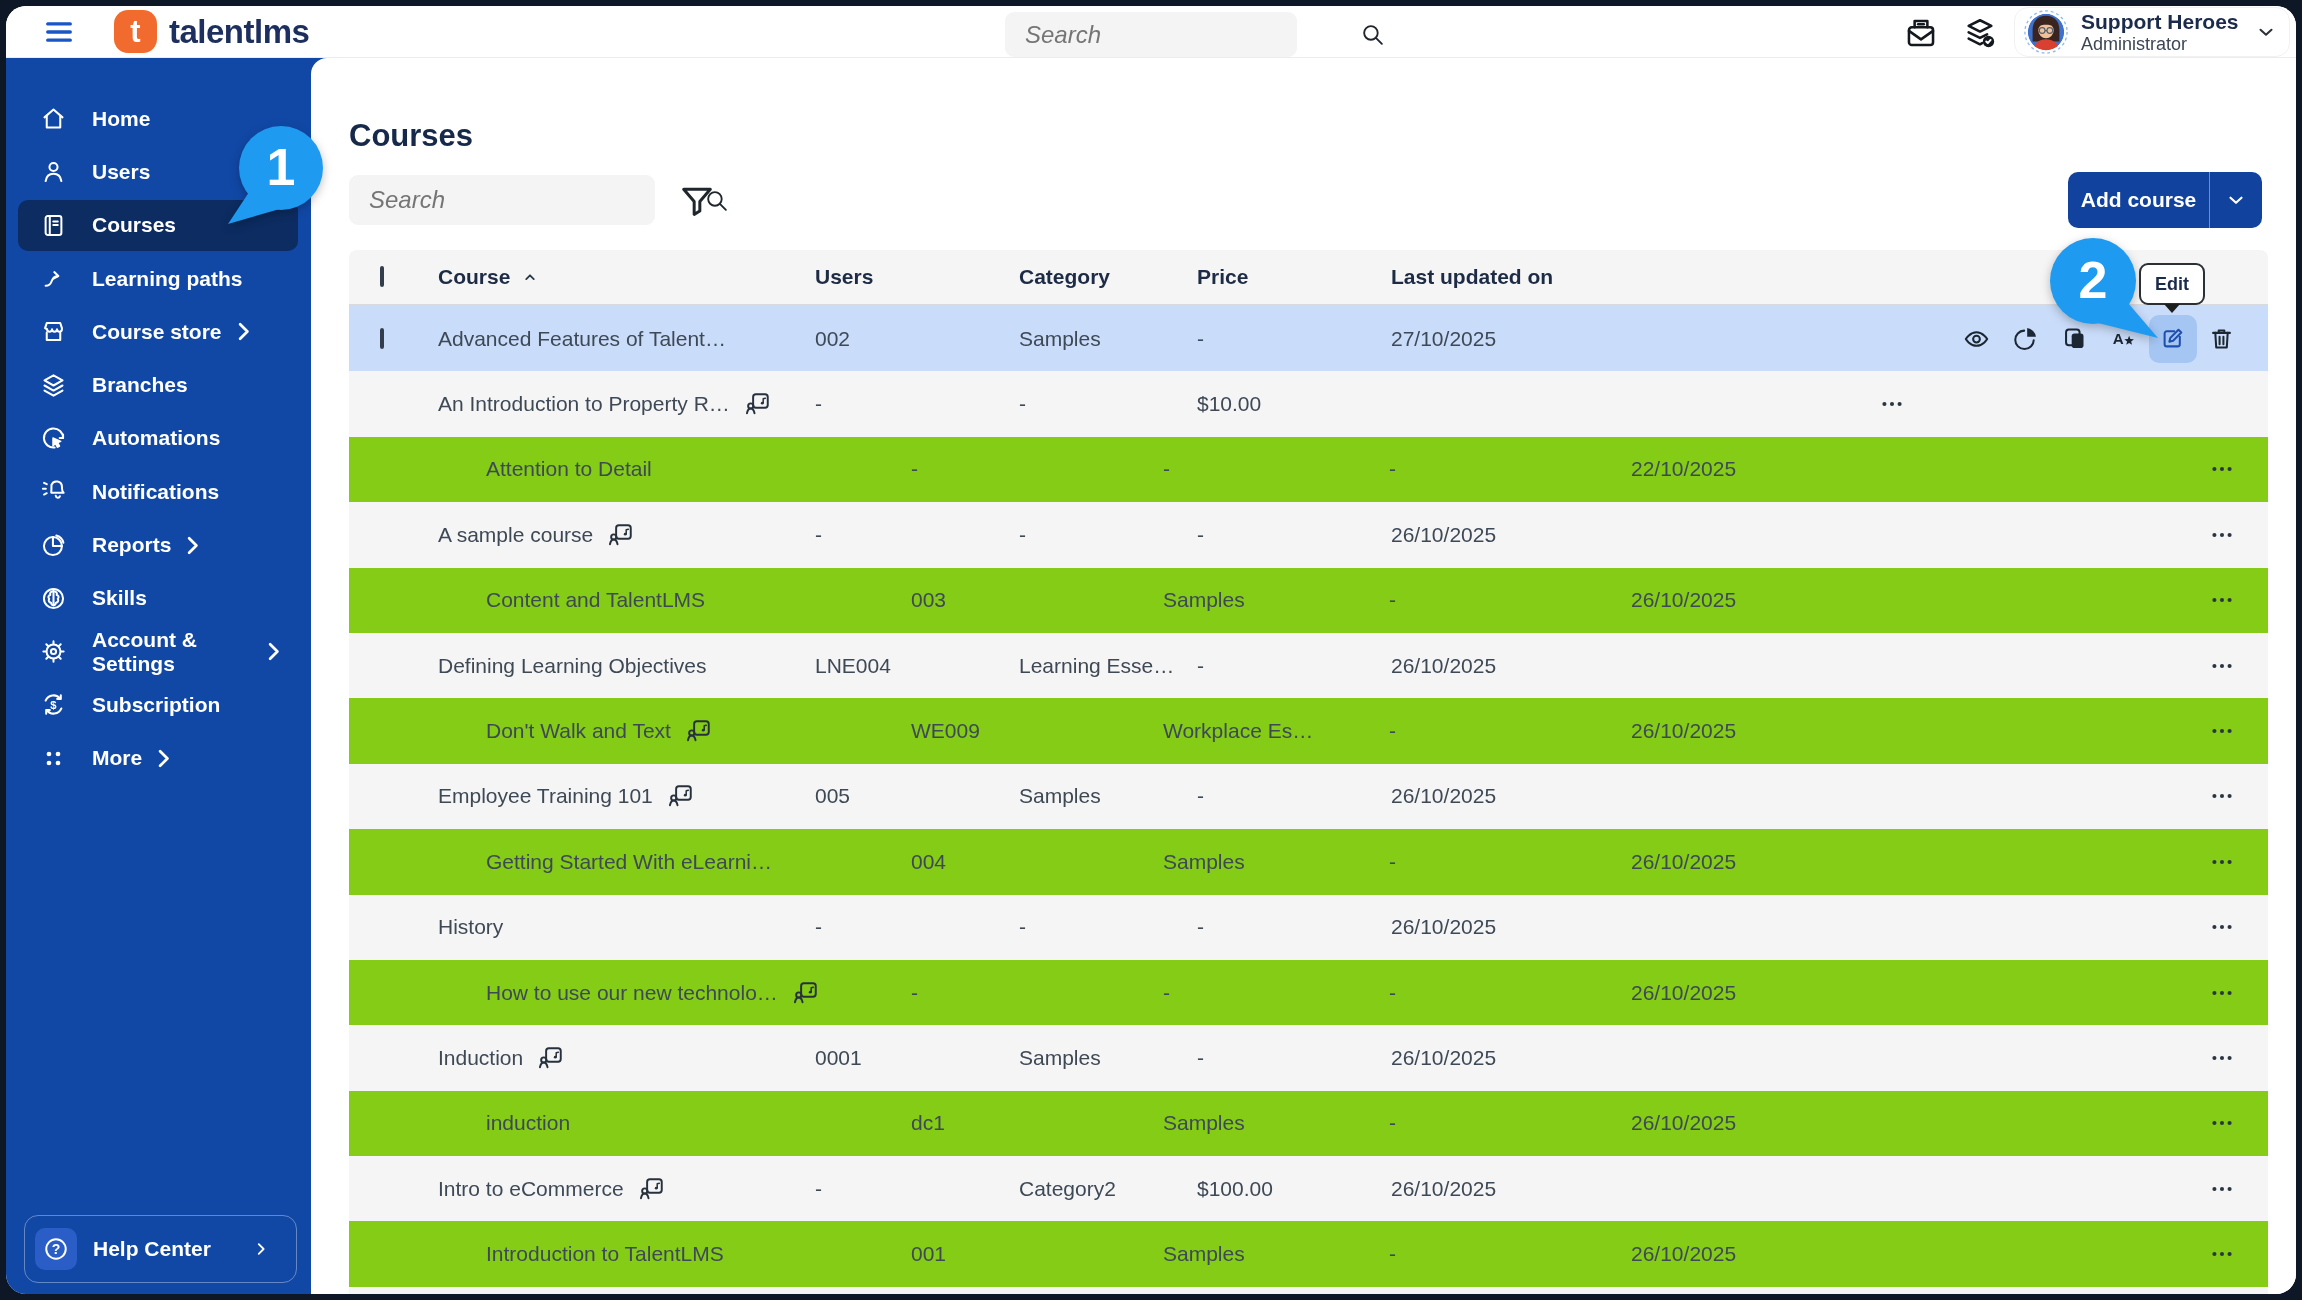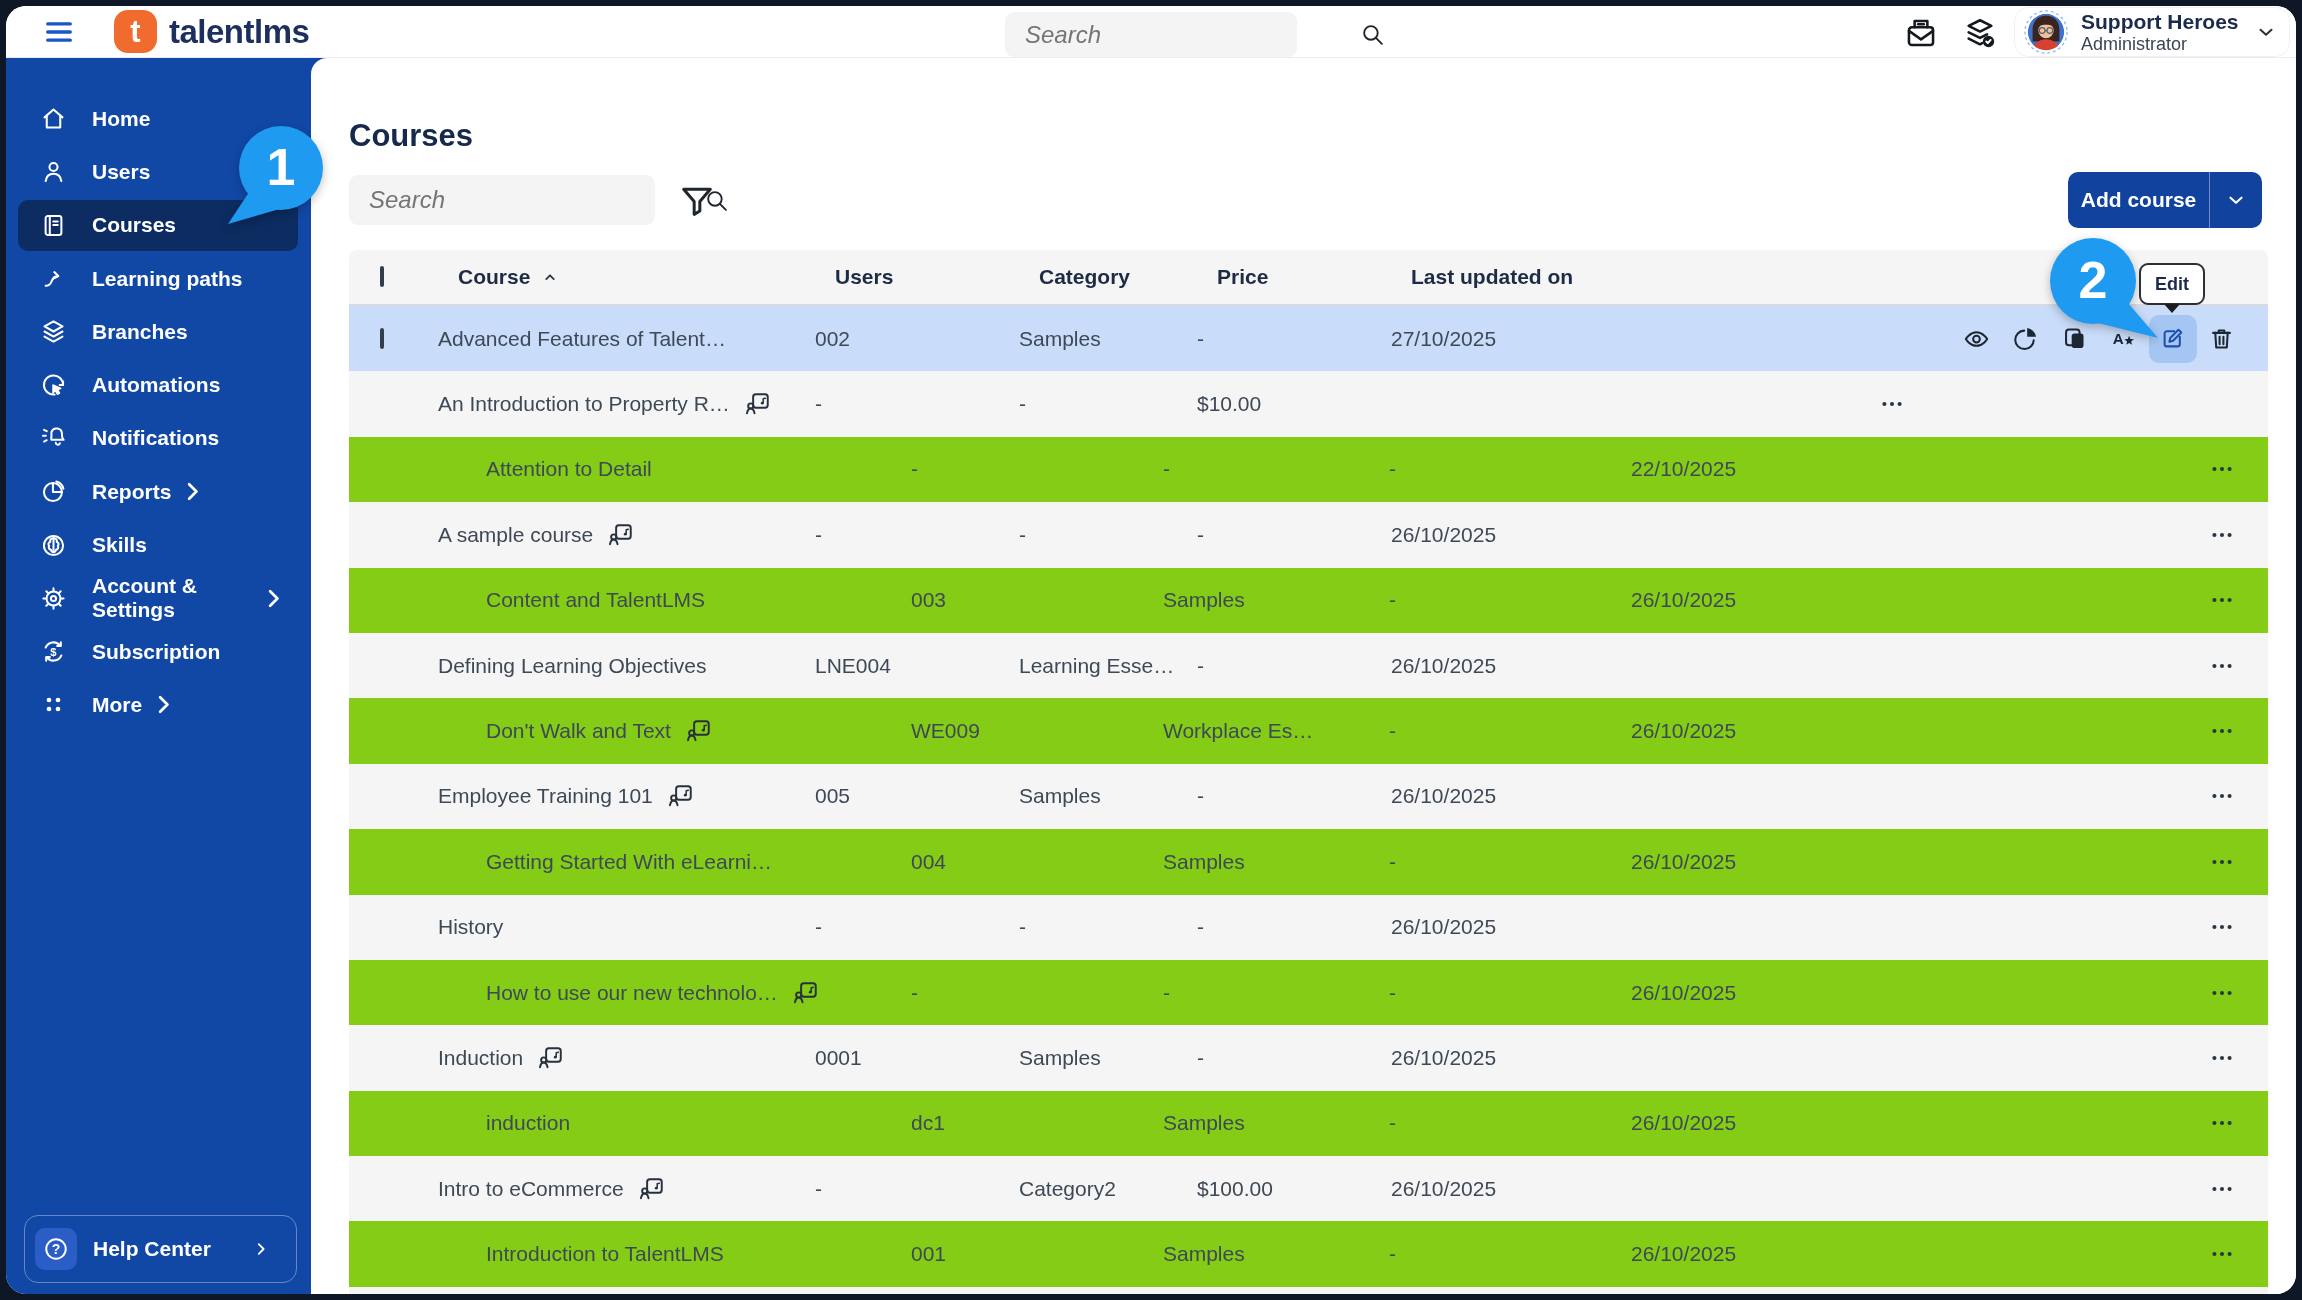--- a/index.html
+++ b/index.html
@@ -51,21 +51,21 @@
 
   .add-btn { position:absolute; left:1757px; top:114px; width:194px; height:56px; background:#11429E; border-radius:10px; display:flex; color:#fff; cursor:pointer; }
   .add-main { width:142px; display:flex; align-items:center; justify-content:center; font-size:21px; font-weight:bold; border-right:1px solid rgba(255,255,255,.4); }
   .add-caret { flex:1; display:flex; align-items:center; justify-content:center; }
   .add-caret .ic { width:22px; height:22px; }
 
   
   .tbl { position:absolute; left:38px; top:192px; width:1919px; }
   .trow { display:grid; grid-template-columns:58px 377px 204px 178px 194px 1fr 330px; align-items:center; padding-left:31px; height:65.4px; }
   .thead { height:56px; background:#F5F5F6; border-bottom:2px solid #D8DADD; border-radius:8px 8px 0 0; }
-  .th { font-size:21px; font-weight:bold; color:#1D2B45; display:flex; align-items:center; gap:10px; cursor:pointer;margin-left:20px; }
+  .th { font-size:21px; font-weight:bold; color:#1D2B45; display:flex; align-items:center; gap:10px; cursor:pointer; }
   .sort-ic { width:20px; height:20px; color:#2b3848; }
   .cbx { width:25px; height:25px; background:#fff; border:2px solid #323e4d; border-radius:6px; cursor:pointer; }
   .cell { font-size:21px; color:#3E4956; display:flex; align-items:center; gap:14px; white-space:nowrap; overflow:hidden; }
   .ilt-ic { width:28px; height:26px; color:#27313d; flex:0 0 auto; }
   .row-gray { background:#F5F5F6; }
   .row-white { background:#84cc16;gap:48px; }
   .row-sel { background:#C9DCF9; }
   .actions { display:flex; justify-content:flex-end; align-items:center; padding-right:22px; }
   .act-btn { width:49px; height:64px; display:flex; align-items:center; justify-content:center; background:none; border:none; color:#1C2733; cursor:pointer; }
   .act-btn .ic { width:27px; height:27px; }
@@ -185,20 +185,30 @@
         </li>
         <li class="sn-item">
           <span class="ic"><svg viewBox="0 0 24 24">
               <path d="M5 18.5c7.5 0 3.5-8.5 10.5-8.5"></path>
               <path d="M12.7 6.3l3.6 3.5-4.3 2.2"></path>
             </svg></span>
           <span class="sn-label">Learning paths</span>
         </li>
         <li class="sn-item">
           <span class="ic"><svg viewBox="0 0 24 24">
+              <path d="M4.5 9 6 4.5h12L19.5 9v1a2.2 2.2 0 0 1-4.4 0 2.2 2.2 0 0 1-4.4 0A2.2 2.2 0 0 1 6.3 10z"></path>
+              <path d="M6 13v6.5h12V13"></path>
+            </svg></span>
+          <span class="sn-label">Course store</span>
+          <span class="ic sn-chev"><svg viewBox="0 0 24 24">
+              <path d="M9 5.5 15.5 12 9 18.5" stroke-width="2.4"></path>
+            </svg></span>
+        </li>
+        <li class="sn-item">
+          <span class="ic"><svg viewBox="0 0 24 24">
               <path d="M12 3 20 7.5 12 12 4 7.5Z"></path>
               <path d="M4 12l8 4.5 8-4.5"></path>
               <path d="M4 16.5 12 21l8-4.5"></path>
             </svg></span>
           <span class="sn-label">Branches</span>
         </li>
         <li class="sn-item">
           <span class="ic"><svg viewBox="0 0 24 24">
               <path d="M20.5 11.5A8.5 8.5 0 1 0 13 20"></path>
               <path d="M20.5 8.5v3h-3"></path>

